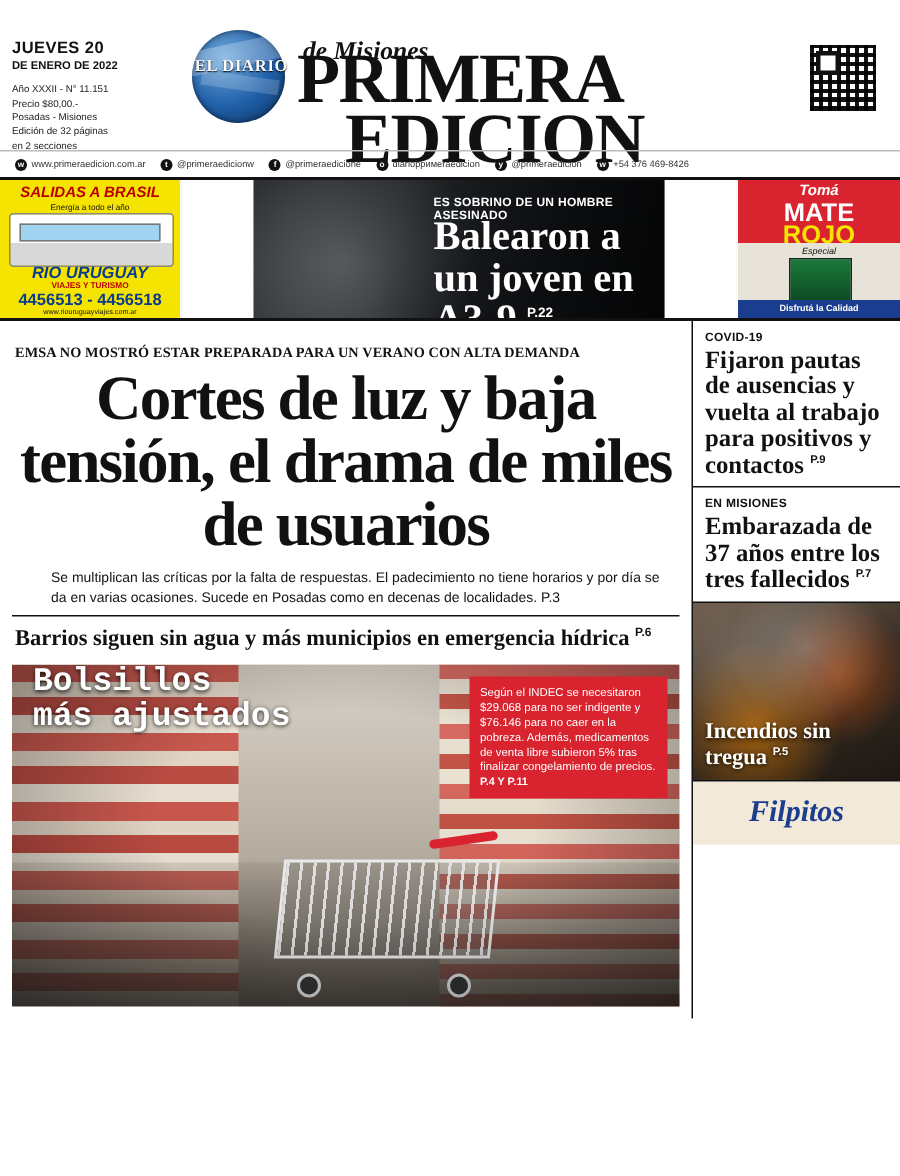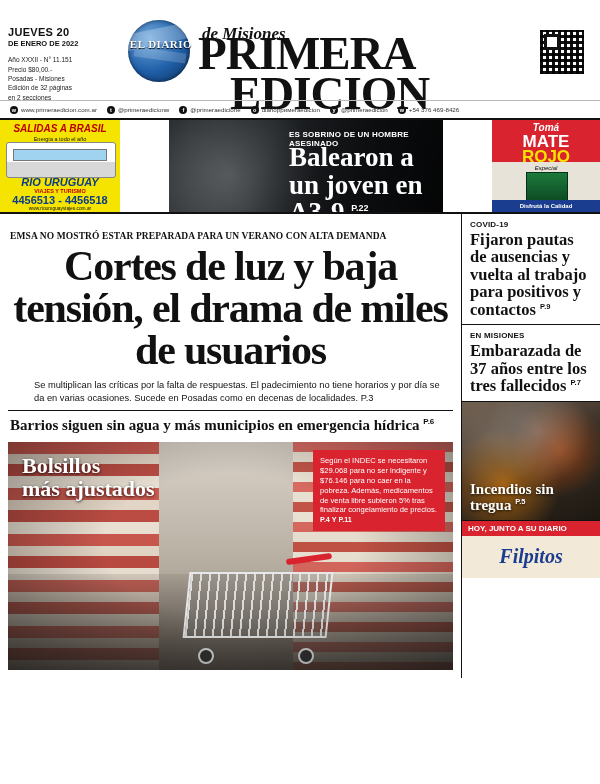--- a/index.html
+++ b/index.html
@@ -132,21 +132,21 @@
   .floor{position:absolute;left:0;bottom:0;width:100%;height:42%;
     background:linear-gradient(180deg,rgba(120,110,100,.2),rgba(60,55,50,.85));}
   .cart{position:absolute;left:40%;bottom:6px;width:150px;height:110px;}
   .cart .basket{position:absolute;left:0;top:18px;width:140px;height:62px;
     background:repeating-linear-gradient(90deg,rgba(230,230,230,.9) 0 2px,rgba(120,120,120,.25) 2px 9px);
     border:2px solid #e8e8e8;transform:skewX(-6deg);}
   .cart .handle{position:absolute;left:100px;top:2px;width:46px;height:6px;background:#d9232e;border-radius:3px;transform:rotate(-8deg);}
   .cart .wheel{position:absolute;bottom:0;width:12px;height:12px;border-radius:50%;background:#333;border:2px solid #ddd;}
   .cart .w1{left:12px;} .cart .w2{left:112px;}
   .photovig{position:absolute;inset:0;background:radial-gradient(ellipse at 50% 45%, rgba(0,0,0,0) 40%, rgba(0,0,0,.45) 100%);}
-  .bolsillos{position:absolute;left:14px;top:12px;color:#fff;font-family:Liberation Serif, serif;
+  .bolsillos{position:absolute;left:14px;top:0;color:#fff;font-family:Liberation Mono, monospace;
     font-weight:bold;font-size:22px;line-height:1.05;text-shadow:0 1px 3px rgba(0,0,0,.8);}
   .redbox{position:absolute;right:8px;top:8px;width:132px;background:#d9232e;color:#fff;
     padding:6px 7px;box-sizing:border-box;font-size:7.6px;line-height:1.3;}
   .redbox .pg{font-weight:bold;font-size:7.2px;}
 
   
   .railsec{padding:6px 8px 6px;border-bottom:1px solid #111;}
   .railkicker{font-size:8px;font-weight:bold;letter-spacing:.2px;margin-bottom:2px;}
   .railtitle{font-family:"Liberation Serif",serif;font-weight:bold;font-size:16.5px;line-height:1.06;}
   .railtitle .pg{font-family:"Liberation Sans",sans-serif;font-size:7.5px;vertical-align:super;}
@@ -319,17 +319,16 @@
 
       <div class="firephoto">
         <div class="firesmoke"></div>
         <div class="firecap">
           <span>Incendios sin tregua</span>
           <span class="pg">P.5</span>
         </div>
       </div>
 
 
-      <div class="hoybar">HOY, JUNTO A SU DIARIO</div>
       <div class="filpitos">Filpitos</div>
     </div>
   </div>
 </div>
 
 </body></html>

